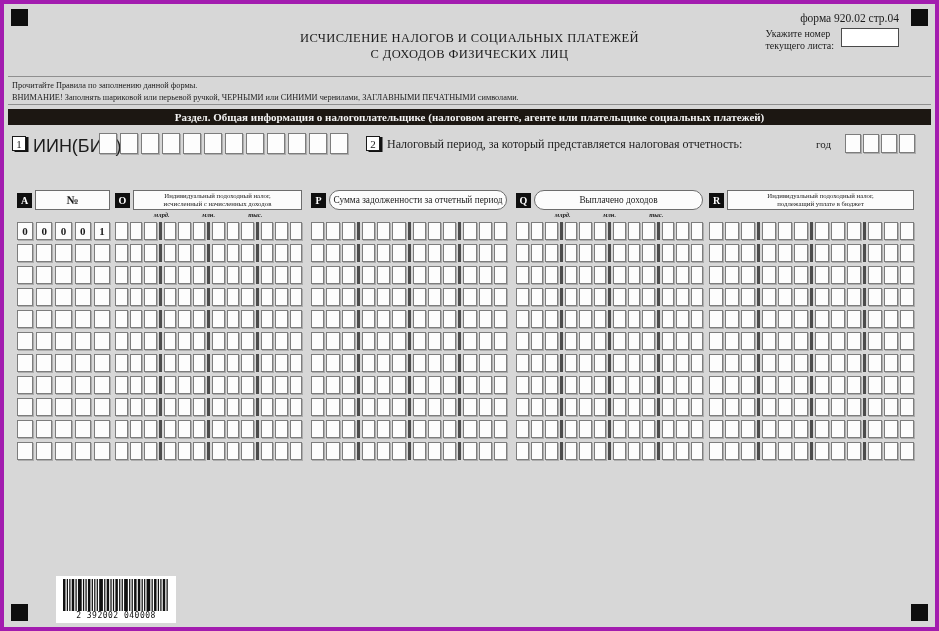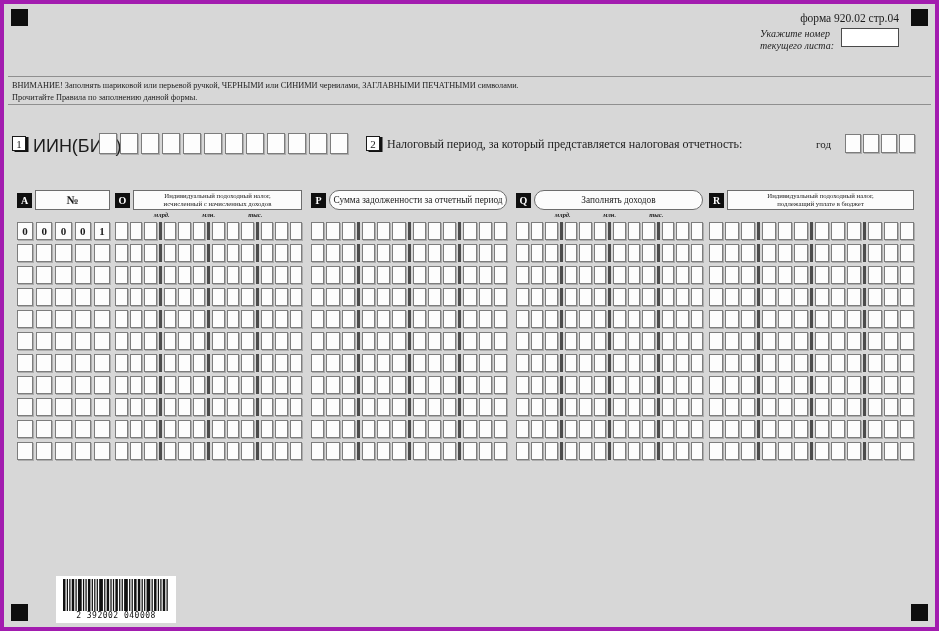--- a/index.html
+++ b/index.html
@@ -4,21 +4,21 @@
 <style>
   html,body{margin:0;padding:0;background:#f2f2f2;}
   .page{position:relative;width:939px;height:631px;margin:0 auto;background:#d7d7d7;
         border:4px solid #a21caf;box-sizing:border-box;overflow:hidden;
         font-family:"Liberation Serif",serif;color:#1c1c1c;}
   .corner{position:absolute;width:17px;height:17px;background:#0e0e0e;}
   .c-tl{top:5px;left:7px}.c-tr{top:5px;right:7px}.c-bl{bottom:6px;left:7px}.c-br{bottom:6px;right:7px}
 
   .form-ref{position:absolute;top:8px;right:36px;font-size:11.5px;}
   .sheet-block{position:absolute;top:24px;right:36px;display:flex;gap:7px;align-items:flex-start;}
-  .sheet-label{font-size:10px;line-height:1.2;white-space:pre-line;font-style:italic;}
+  .sheet-label{font-size:10px;line-height:1.2;white-space:pre-line;}
   .sheet-input{width:56px;height:17px;background:#fff;border:1px solid #4a4a4a;}
 
   .title{position:absolute;top:26px;left:0;right:0;text-align:center;font-size:12.5px;line-height:1.3;}
   .title div{letter-spacing:.4px;}
 
   .hr{position:absolute;left:4px;right:4px;height:1px;background:#8f8f8f;}
   .hr1{top:72px}.hr2{top:100px}
 
   .instructions{position:absolute;top:76px;left:8px;font-size:8.3px;line-height:1.5;}
 
@@ -83,29 +83,32 @@
   <div class="corner c-br"></div>
 
   <div class="form-ref">форма 920.02 стр.04</div>
   <div class="sheet-block">
     <div class="sheet-label">Укажите номер
 текущего листа:</div>
     <div class="sheet-input"></div>
   </div>
 
   <div class="title">
+    <div>ИСЧИСЛЕНИЕ  НАЛОГОВ И СОЦИАЛЬНЫХ ПЛАТЕЖЕЙ</div>
+    <div>С ДОХОДОВ  ФИЗИЧЕСКИХ ЛИЦ</div>
   </div>
 
   <div class="hr hr1"></div>
   <div class="instructions">
+    <div>Прочитайте Правила по заполнению данной формы.</div>
     <div>ВНИМАНИЕ! Заполнять шариковой или перьевой ручкой, ЧЕРНЫМИ или СИНИМИ чернилами, ЗАГЛАВНЫМИ ПЕЧАТНЫМИ символами.</div>
-    <div>Прочитайте Правила по заполнению данной формы.</div>
   </div>
   <div class="hr hr2"></div>
 
+  <div class="secbar bar1">Раздел. Общая информация о налогоплательщике (налоговом агенте, агенте или плательщике социальных платежей)</div>
 
   <div class="numbadge badge1">1</div>
   <div class="iin-label">ИИН(БИН)</div>
   <div class="iin-cells" id="iin-cells">
       <div class="cell"></div>
       <div class="cell"></div>
       <div class="cell"></div>
       <div class="cell"></div>
       <div class="cell"></div>
       <div class="cell"></div>
@@ -610,21 +613,21 @@
           <div class="cell"></div>
           <div class="cell"></div>
           <div class="cell"></div>
         </div>
       </div>
   </div>
 
   <div class="col col-q">
     <div class="colhead">
       <div class="badge">Q</div>
-      <div class="headbox hb-med">Заполнять доходов</div>
+      <div class="headbox hb-med">Выплачено доходов</div>
     </div>
     <div class="sublabels">
         <span style="left: 25%;">млрд.</span>
         <span style="left: 50%;">млн.</span>
         <span style="left: 75%;">тыс.</span>
       </div>
     <div class="rows">
         <div class="row">
           <div class="cell"></div>
           <div class="cell"></div>

